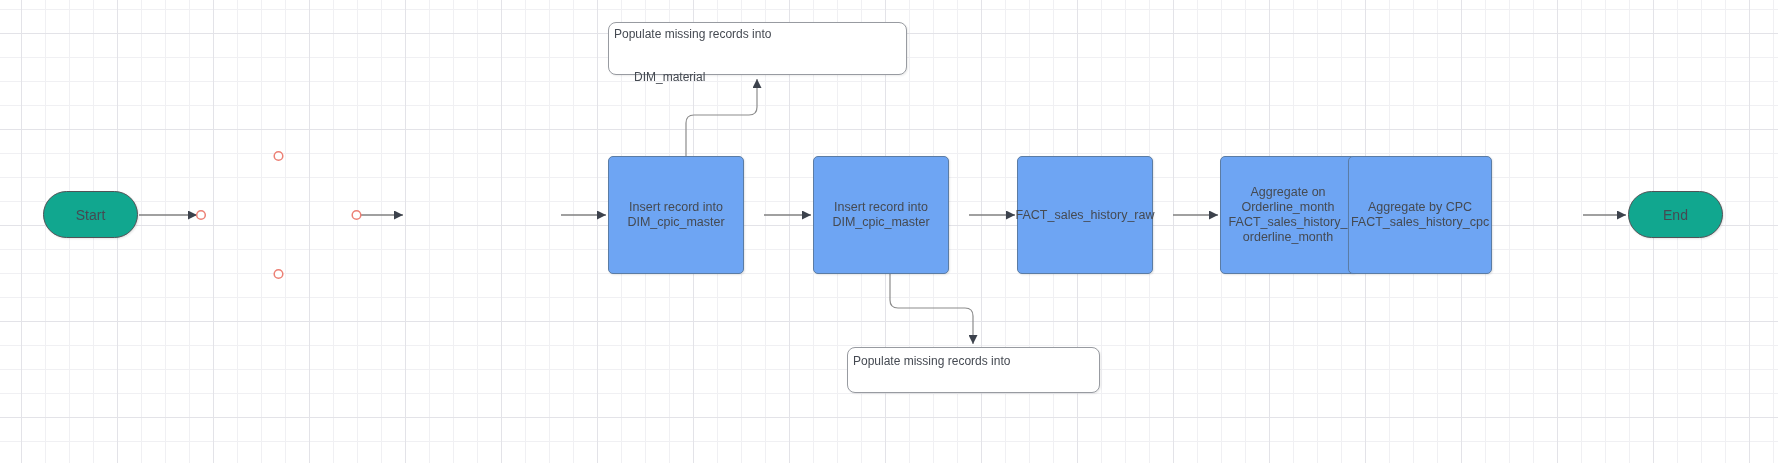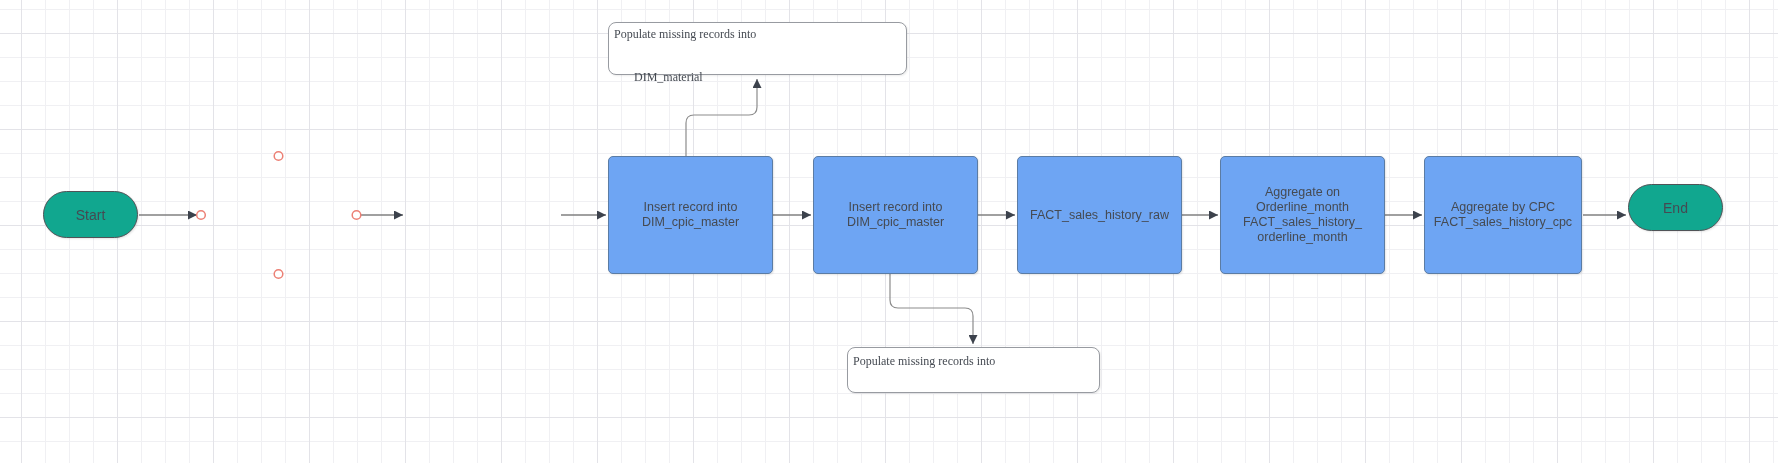--- a/index.html
+++ b/index.html
@@ -23,38 +23,38 @@
     background-position:21px 0, 0 33px, 21px 0, 0 9px;
   }
   .overlay{position:absolute; left:0; top:0; width:1778px; height:463px;}
   .node{
     position:absolute; box-sizing:border-box;
     display:flex; align-items:center; justify-content:center;
     text-align:center; color:var(--text);
     box-shadow:1px 1px 2px rgba(0,0,0,.10);
   }
   .process{
-    top:156px; width:165px; height:118px;
+    top:156px; width:136px; height:118px;
     background:var(--process-fill);
     border:1px solid var(--process-stroke);
     border-radius:5px; font-size:12.5px; line-height:15px; padding:2px 3px;
   }
   .terminal{
     background:var(--terminal-fill);
     border:1px solid var(--terminal-stroke);
     border-radius:24px; font-size:14px;
   }
   .annotation{
     position:absolute; box-sizing:border-box;
     background:#fff; border:1px solid var(--annotation-stroke);
     border-radius:8px; color:var(--text);
     font-size:12px; line-height:15px; padding:4px 5px;
     box-shadow:1px 1px 2px rgba(0,0,0,.08);
   }
-  .ann-line{white-space:nowrap;font-family:Liberation Serif, serif;}
+  .ann-line{white-space:nowrap;}
   .ann-line.indent{padding-left:20px;margin-top:28px;}
 </style>
 </head>
 <body>
 
 <div class="canvas">
 
   <svg class="overlay" width="1778" height="463" viewBox="0 0 1778 463" xmlns="http://www.w3.org/2000/svg">
     <defs>
       <marker id="ah" markerWidth="10" markerHeight="9" refX="9" refY="4.5" orient="auto" markerUnits="userSpaceOnUse">
@@ -98,25 +98,25 @@
   </div>
 
   <div class="node process" style="left:1017px">
     <span>FACT_sales_history_raw</span>
   </div>
 
   <div class="node process" style="left:1220px">
     <span>Aggregate on<br>Orderline_month<br>FACT_sales_history_<br>orderline_month</span>
   </div>
 
-  <div class="node process" style="left:1424px;width:158px">
+  <div class="node process" style="left:1348px;width:144px">
     <span>Aggregate by CPC<br>FACT_sales_history_cpc</span>
   </div>
 
-  <div class="node terminal" style="left:1628px;top:184px;width:95px;height:47px">
+  <div class="node terminal" style="left:1628px;top:191px;width:95px;height:47px">
     <span>End</span>
   </div>
 
   <div class="annotation" style="left:608px;top:22px;width:299px;height:53px">
     <div class="ann-line">Populate missing records into</div>
     <div class="ann-line indent">DIM_material</div>
   </div>
 
   <div class="annotation" style="left:847px;top:347px;width:253px;height:46px;padding-top:6px">
     <div class="ann-line">Populate missing records into</div>

